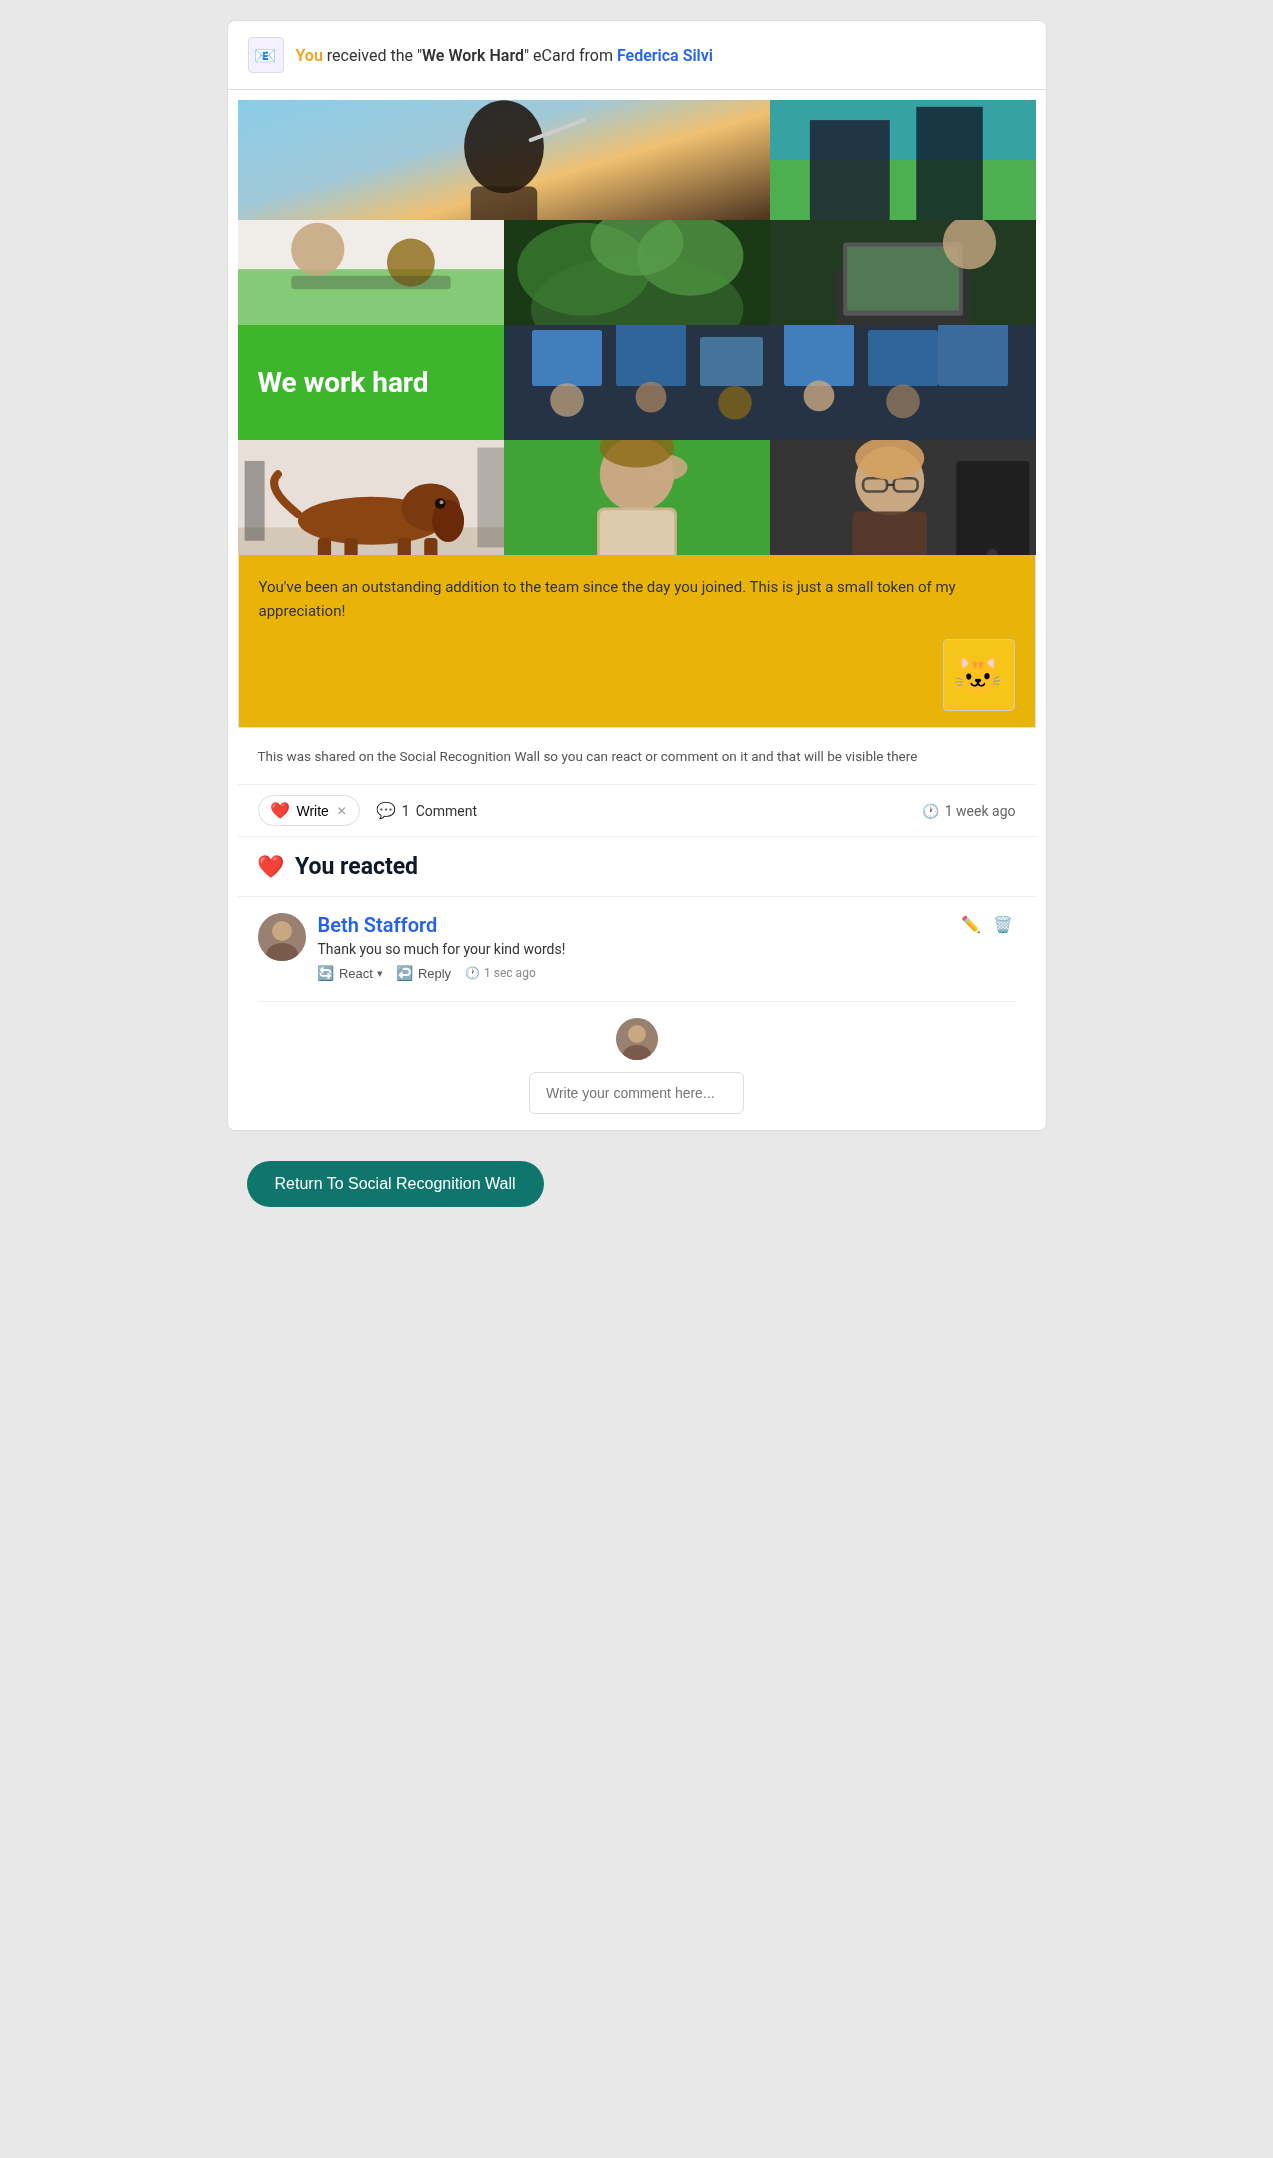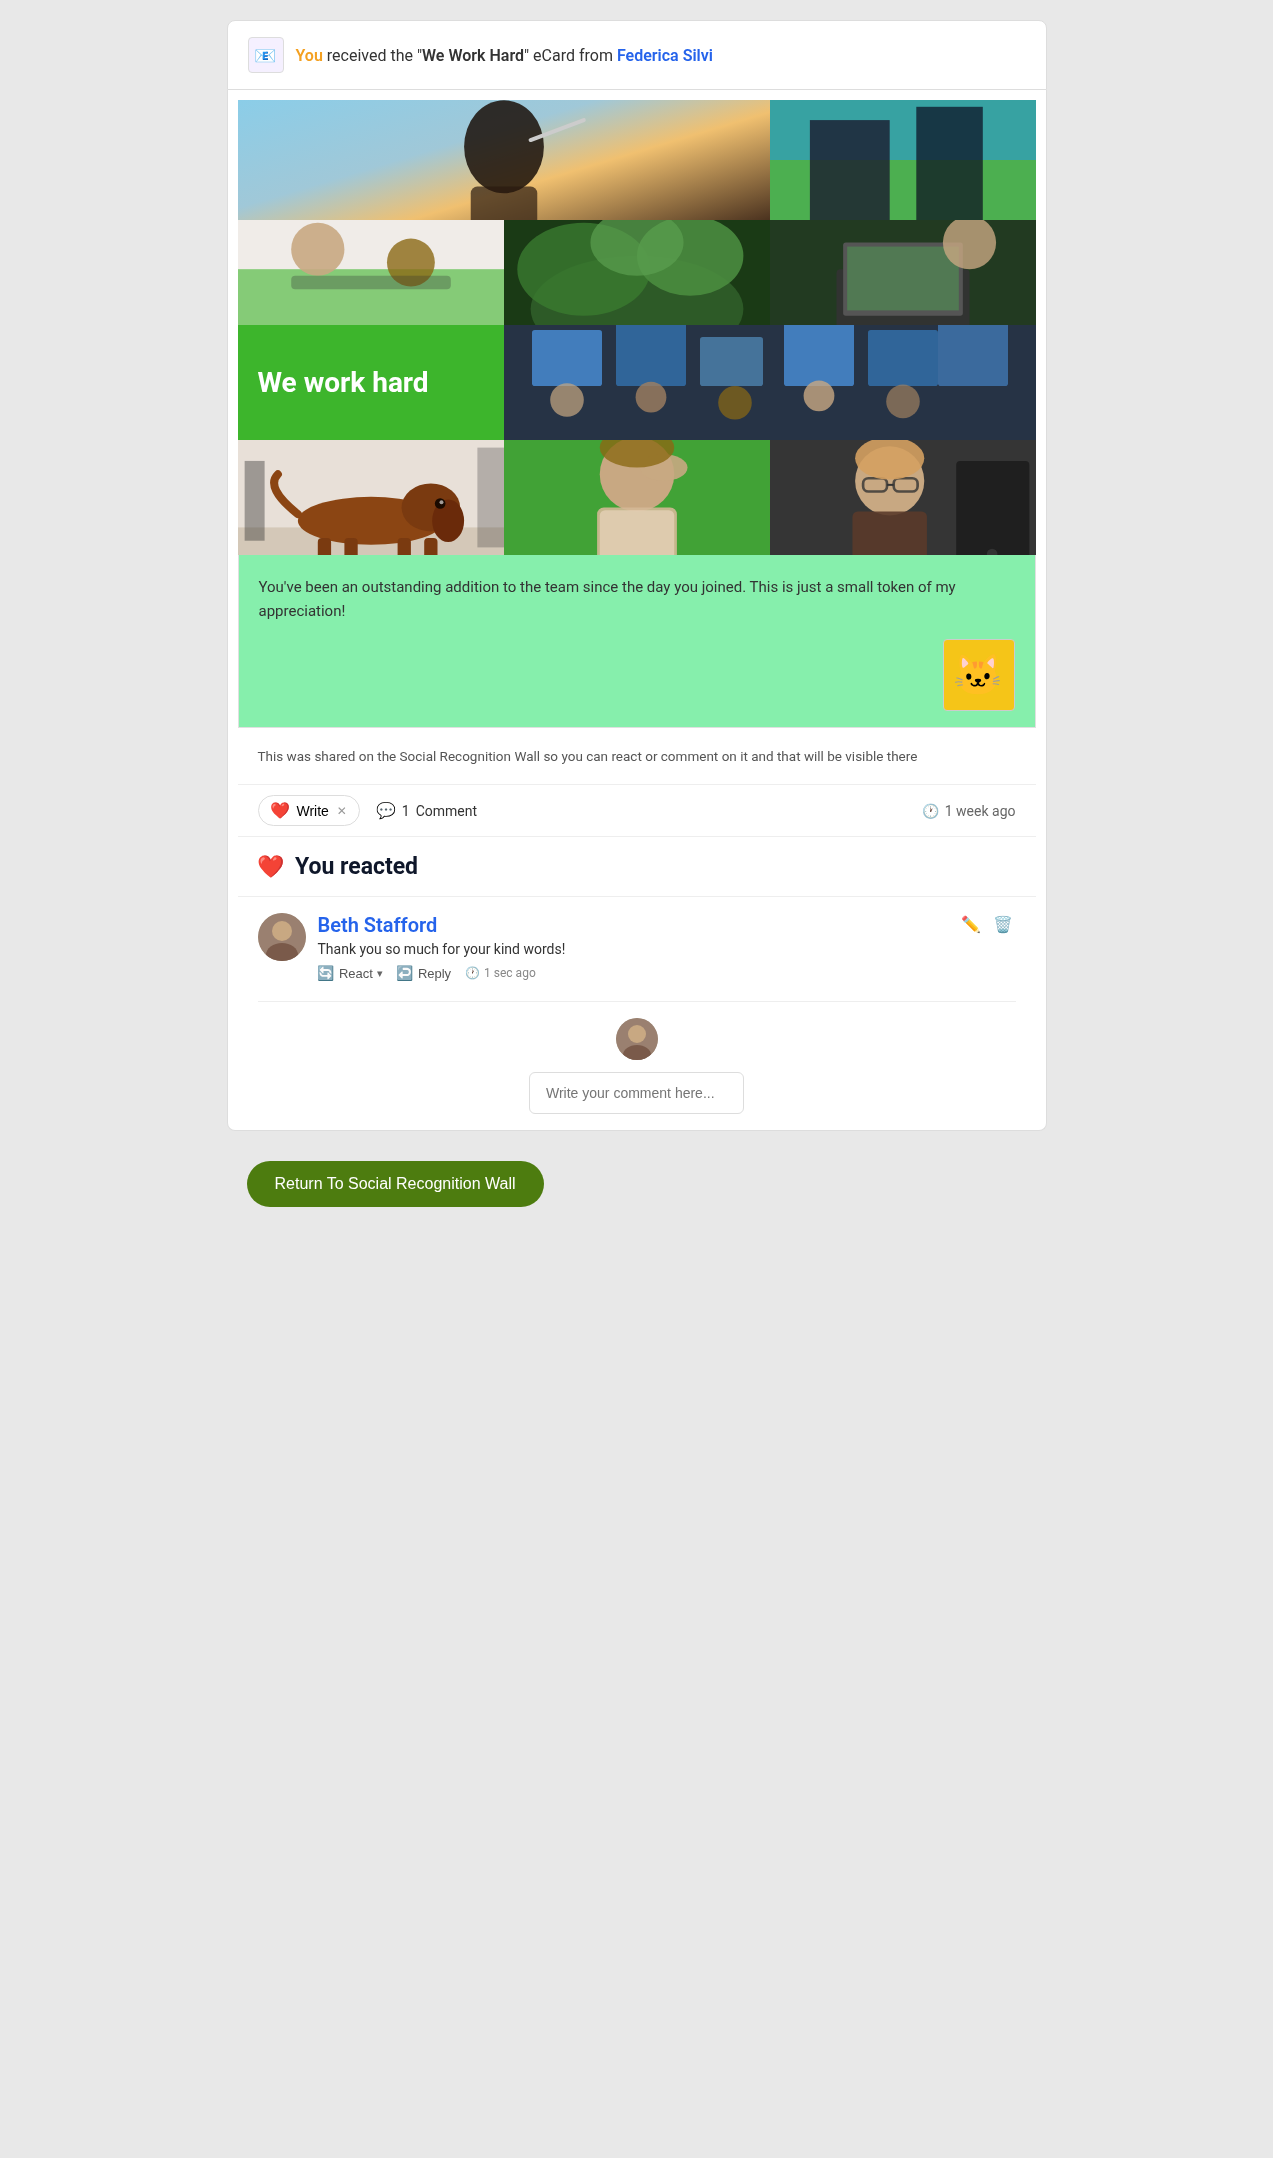--- a/index.html
+++ b/index.html
@@ -130,21 +130,21 @@
       font-weight: 700;
       line-height: 1.2;
     }
 
     
     .message-area {
       padding: 20px 20px 0 20px;
       border: 1px solid #e0e0e0;
       margin: 0 10px;
       border-top: none;
-      background: #86efac;
+      background: #eab308;
     }
     .message-text {
       font-size: 15px;
       color: #333;
       line-height: 1.6;
     }
     .message-avatar-row {
       display: flex;
       justify-content: flex-end;
       padding: 16px 0 16px 0;
@@ -357,21 +357,21 @@
       background: #fff;
       outline: none;
     }
 
     
     .return-btn-container {
       margin-top: 30px;
       padding: 0 20px;
     }
     .return-btn {
-      background: #4d7c0f;
+      background: #0f766e;
       color: #fff;
       border: none;
       border-radius: 25px;
       padding: 14px 28px;
       font-size: 16px;
       font-weight: 500;
       cursor: pointer;
       display: inline-block;
     }
 

